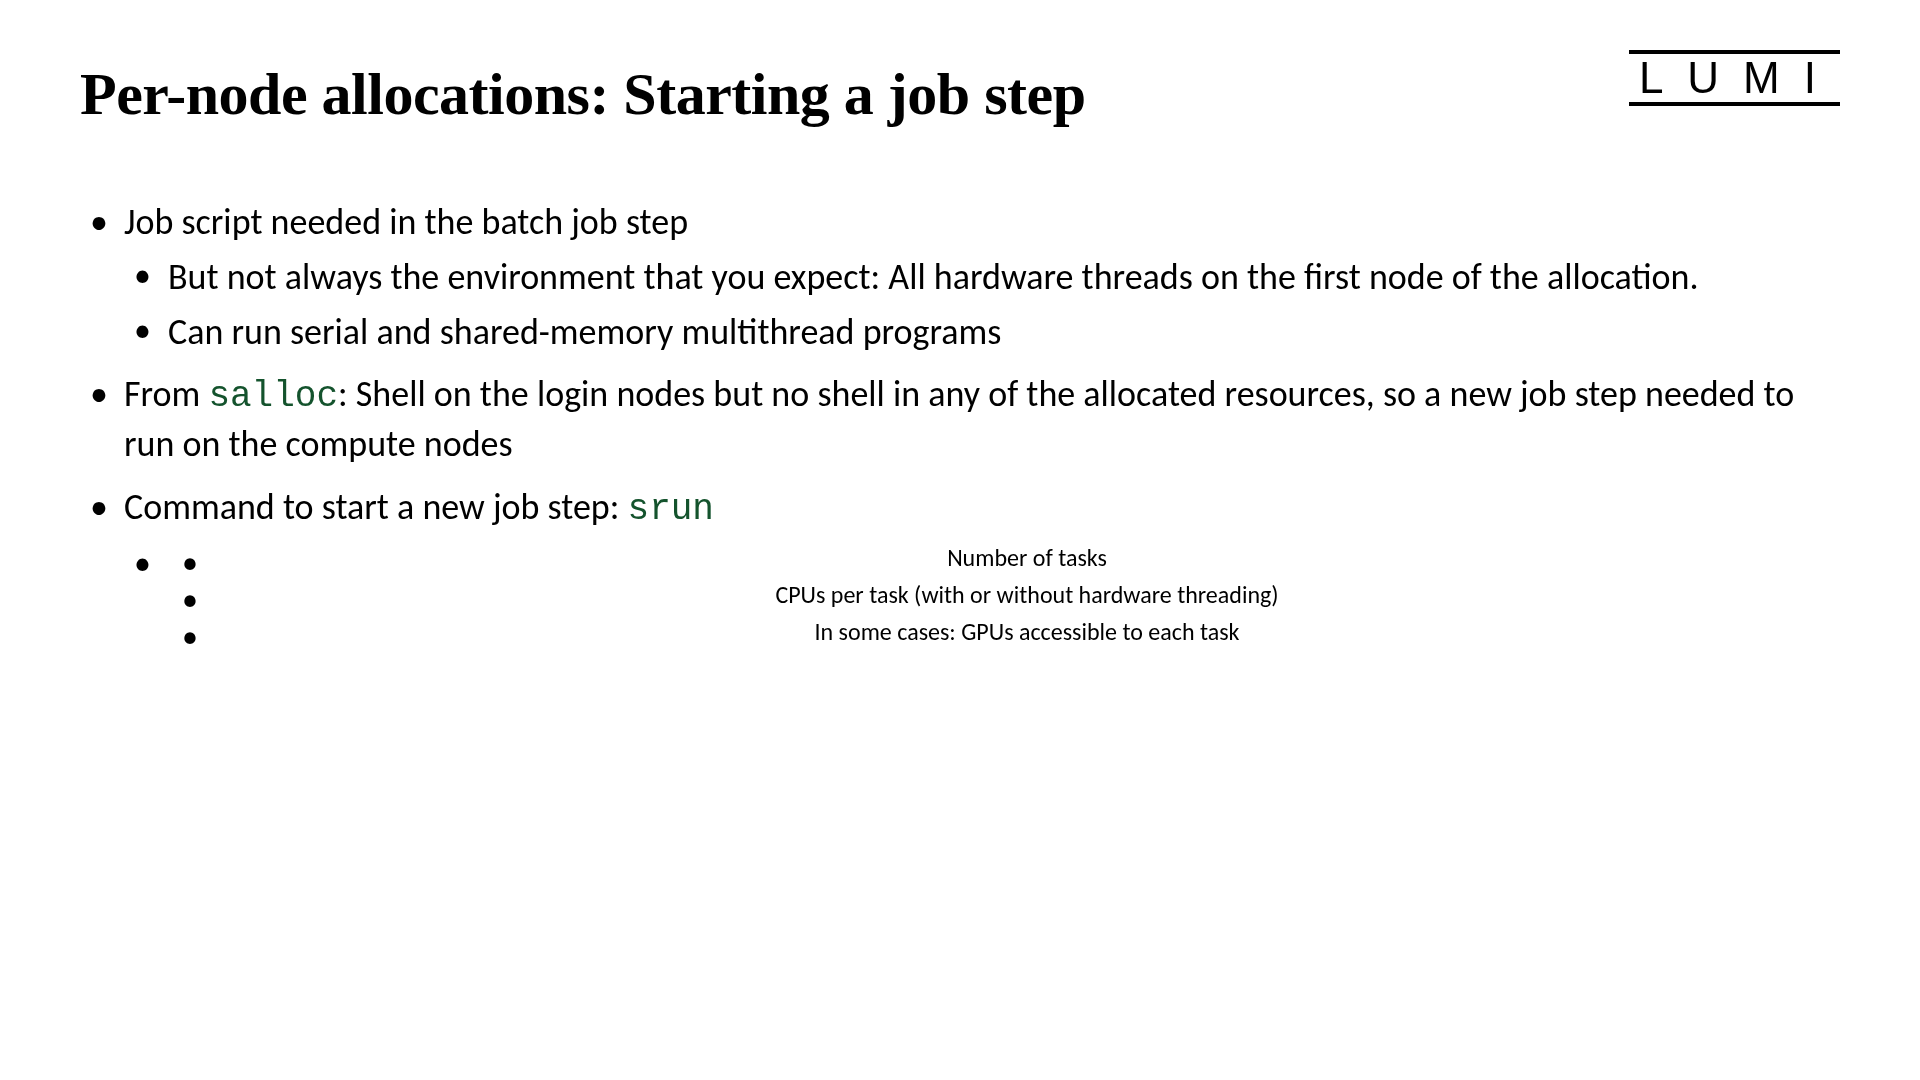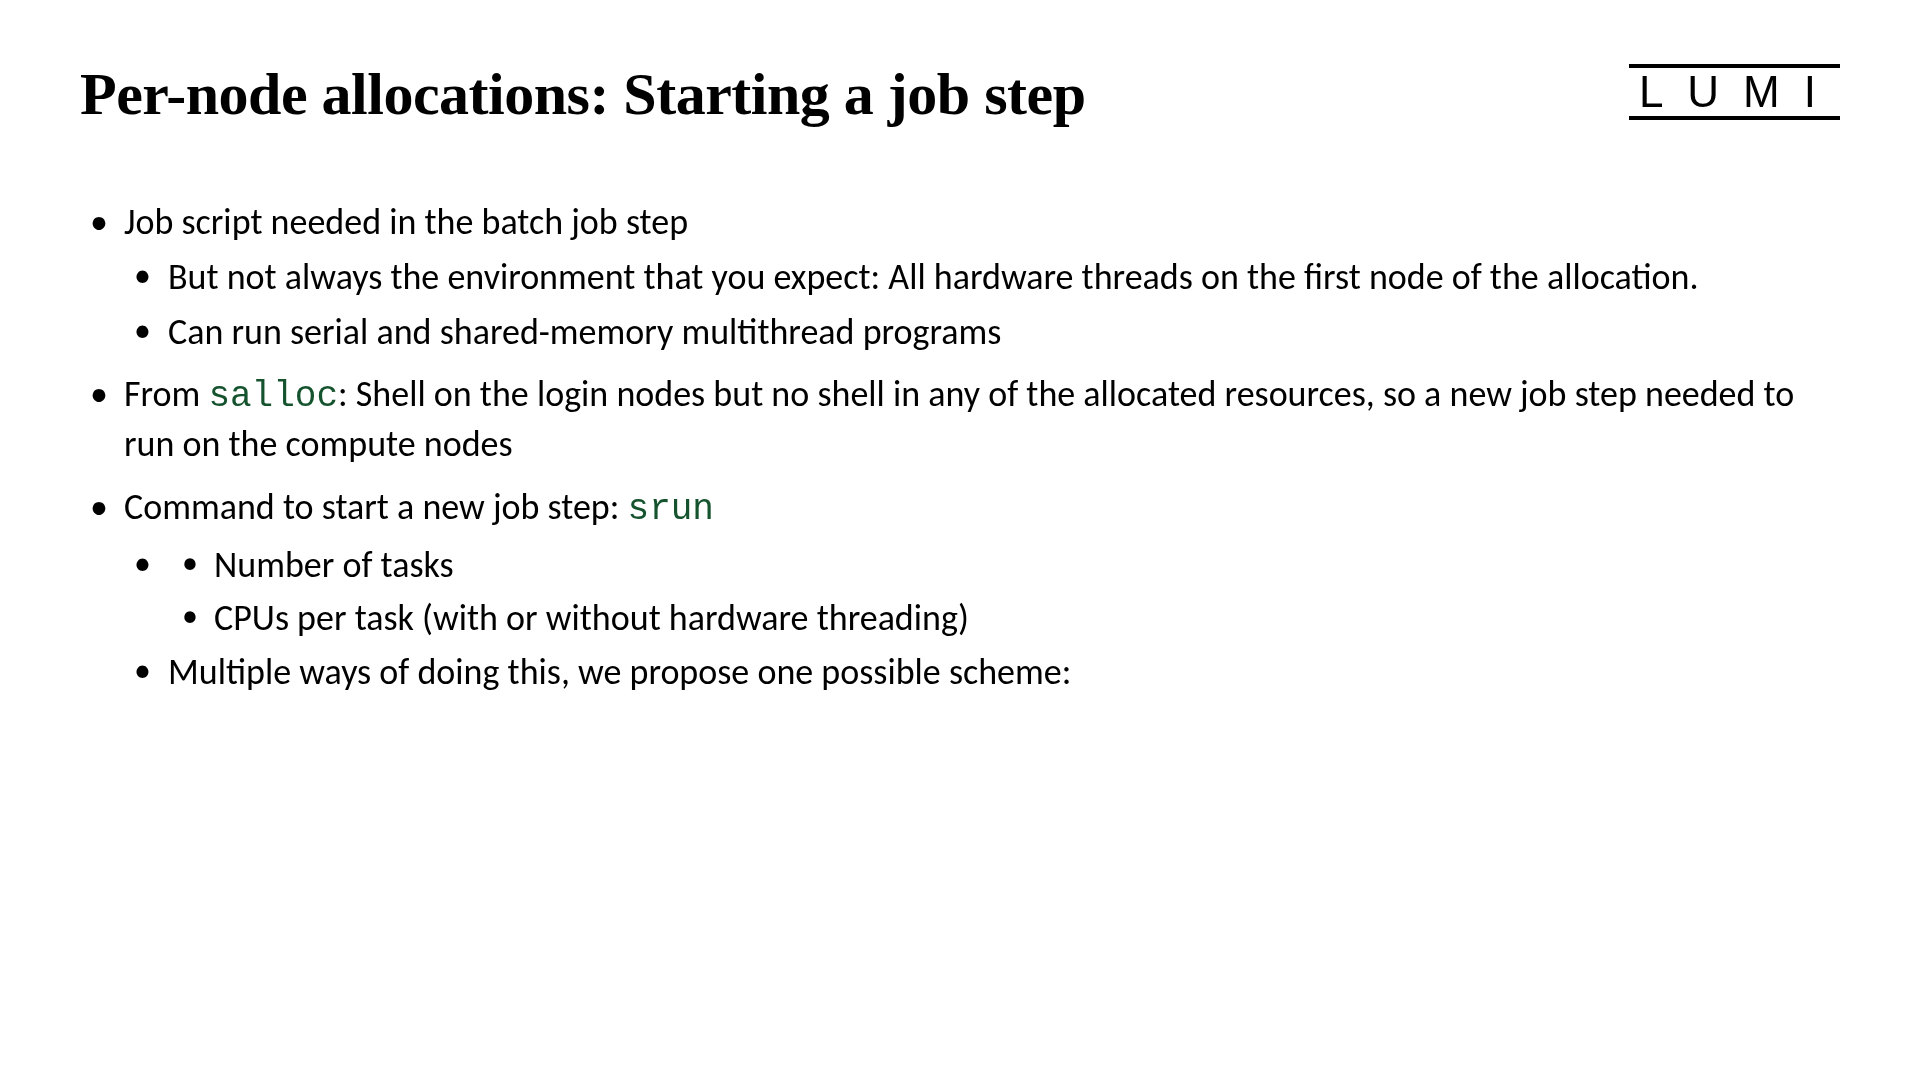--- a/index.html
+++ b/index.html
@@ -1,29 +1,29 @@
 <!DOCTYPE html>
 <html><head>
 <meta charset="utf-8">
 <style>
   * { margin: 0; padding: 0; box-sizing: border-box; }
   html, body { width: 1920px; height: 1080px; background: #fff; font-family: "Segoe UI", "Calibri", "Helvetica Neue", Arial, sans-serif; color: #000; }
   .slide { position: relative; width: 1920px; height: 1080px; padding: 60px 80px 60px 80px; }
   .title { font-size: 60px; font-weight: 800; letter-spacing: -0.5px; margin-bottom: 70px; font-family: Liberation Serif, serif; }
-  .logo { position: absolute; top: 64px; right: 80px; text-align: right; }
+  .logo { position: absolute; top: 50px; right: 80px; text-align: right; }
   .logo-text { font-family: "Arial", "Helvetica", sans-serif; font-size: 44px; font-weight: 400; letter-spacing: 24px; border-top: 4px solid #000; border-bottom: 4px solid #000; padding: 2px 0 2px 10px; line-height: 1; }
   .content { font-size: 36px; line-height: 1.3; }
   ul { list-style: none; }
   ul.l1 > li { position: relative; padding-left: 44px; margin-bottom: 16px; }
   ul.l1 > li::before { content: "•"; position: absolute; left: 10px; top: 0; font-size: 36px; }
   ul.l2 { margin-top: 8px; }
   ul.l2 > li { position: relative; padding-left: 44px; margin-bottom: 8px; font-size: 36px; }
   ul.l2 > li::before { content: "•"; position: absolute; left: 10px; top: 0; font-size: 34px; }
   ul.l3 { margin-top: 6px; }
-  ul.l3 > li { position: relative; padding-left: 46px; margin-bottom: 6px; font-size: 36px; }
+  ul.l3 > li { position: relative; padding-left: 46px; margin-bottom: 6px; font-size: 24px; text-align: center; }
   ul.l3 > li::before { content: "•"; position: absolute; left: 14px; top: 0; font-size: 32px; }
   .code { font-family: "Consolas", "Menlo", "Courier New", monospace; color: #14532d; }
 </style>
 </head>
 <body>
 
 <div class="slide">
   <div class="logo">
     <div class="logo-text">LUMI</div>
   </div>
@@ -50,22 +50,22 @@
         <span>Command to start a new job step: </span><span class="code">srun</span>
         <ul class="l2">
           <li>
             <ul class="l3">
               <li>
                 <span>Number of tasks</span>
               </li>
               <li>
                 <span>CPUs per task (with or without hardware threading)</span>
               </li>
+              <li>
+                <span>In some cases: GPUs accessible to each task</span>
+              </li>
             </ul>
-          </li>
-          <li>
-            <span>Multiple ways of doing this, we propose one possible scheme:</span>
           </li>
         </ul>
       </li>
     </ul>
   </div>
 </div>
 
 </body></html>

